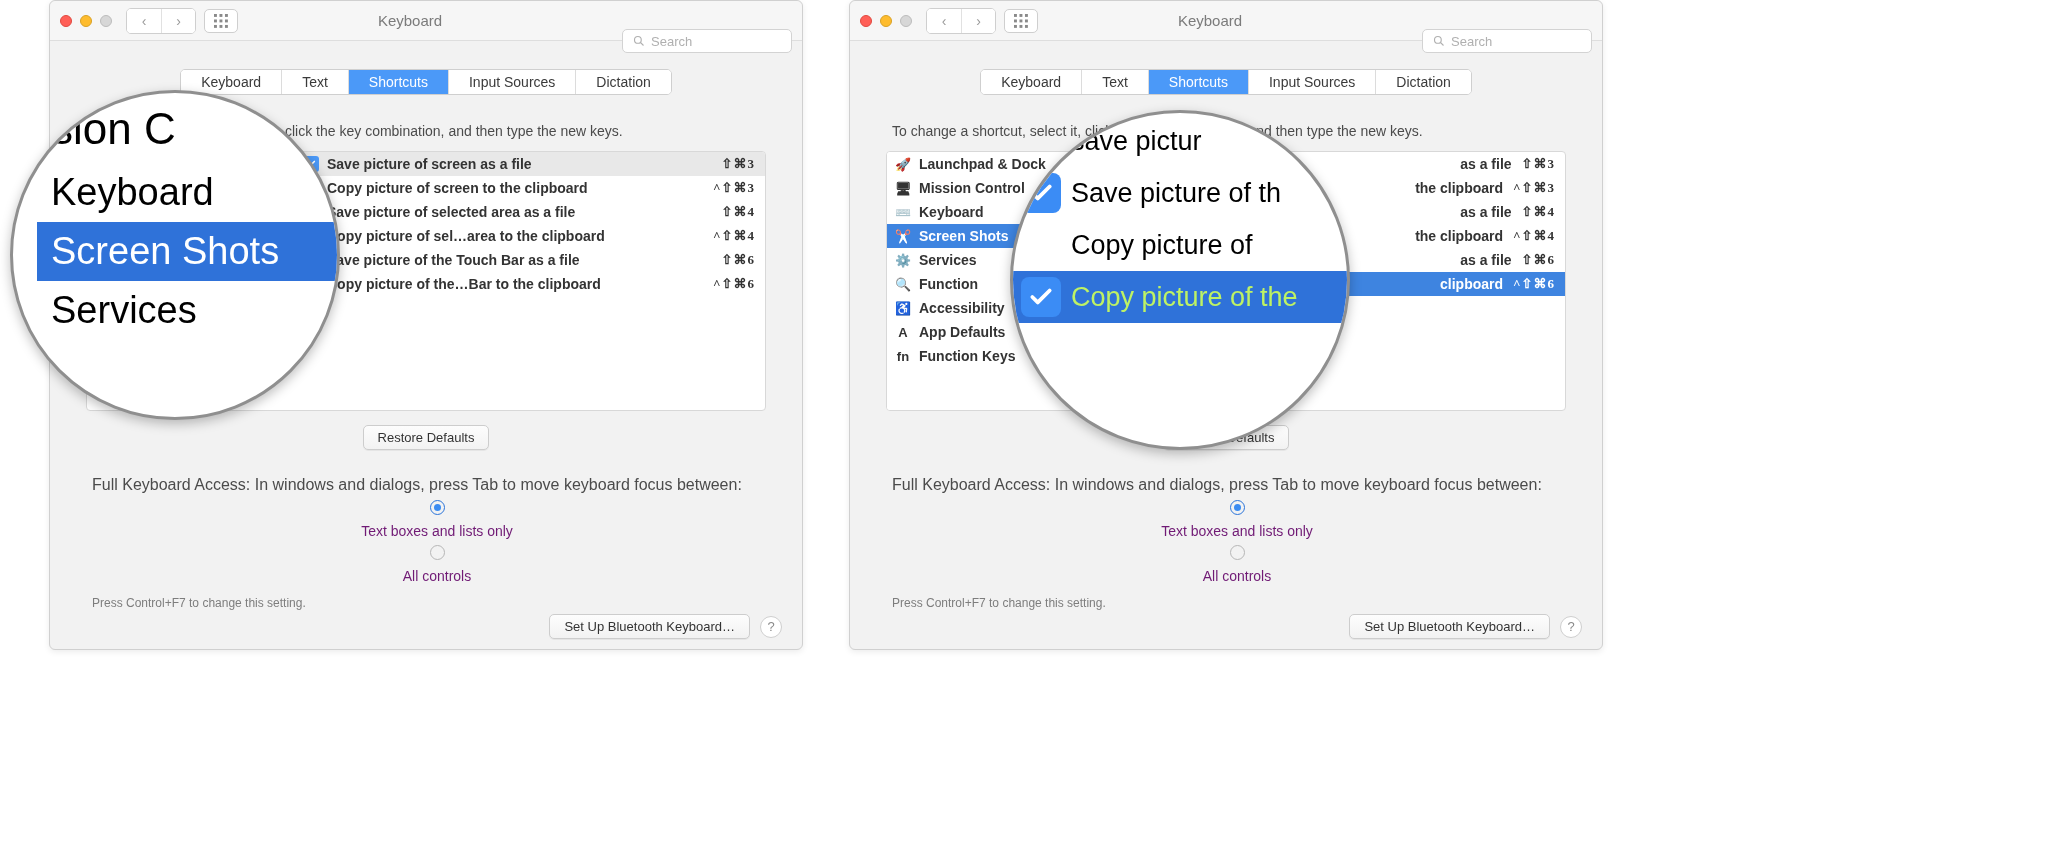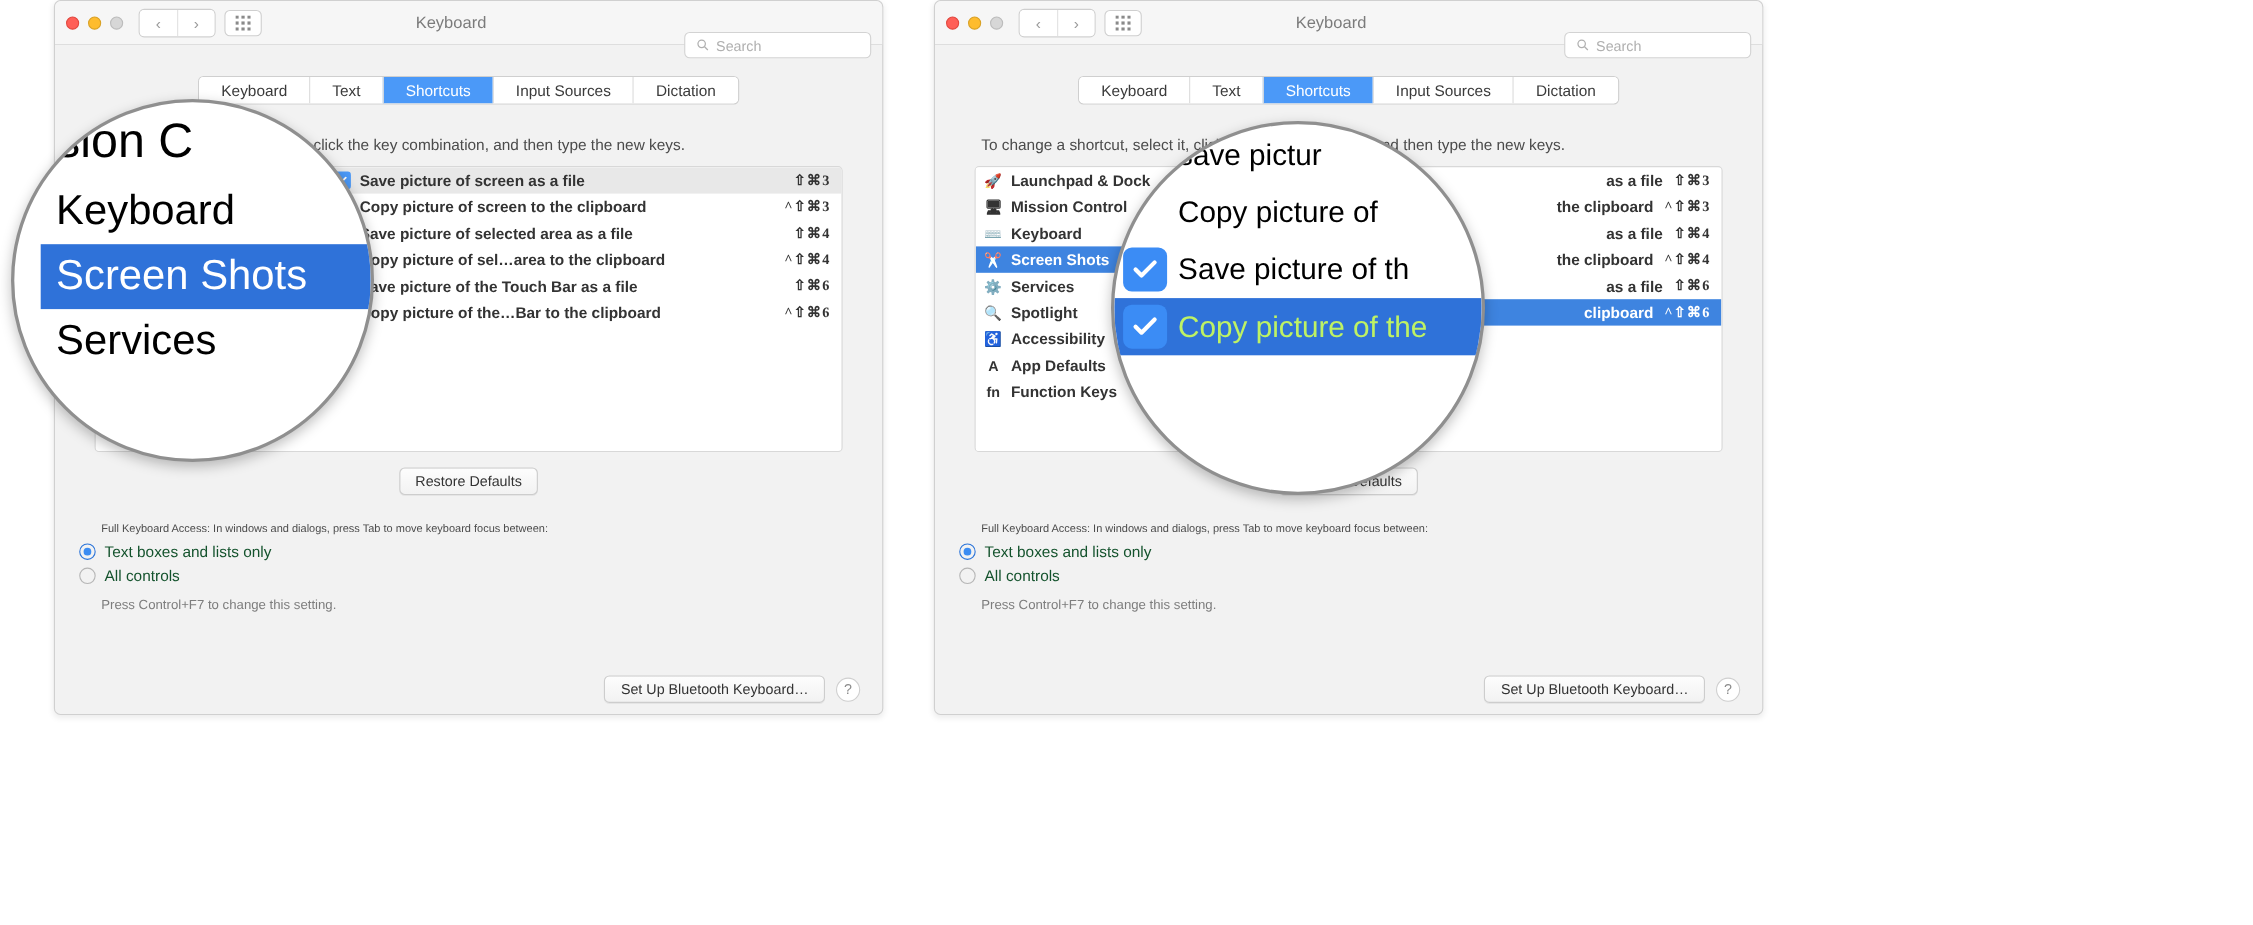--- a/index.html
+++ b/index.html
@@ -44,22 +44,22 @@
   .shortrow.hl{ background:#e8e8e8;}
   .shortrow.sel{ background:#3e84e0; color:#fff;}
   .chk{ width:16px;height:16px; border-radius:3px; background:#4b99f8; display:flex; align-items:center; justify-content:center; margin-right:8px; flex:0 0 16px;}
   .chk svg{width:10px;height:10px;}
   .shct{ margin-left:auto; font-family:-apple-system; letter-spacing:1px; font-size:13px;}
   .slabel{ white-space:nowrap; overflow:hidden; text-overflow:ellipsis; flex:1;}
 
   .restore-row{ display:flex; justify-content:center; margin:14px 36px 0;}
   .macbtn{ border:1px solid #cdcdcd; background:linear-gradient(#fdfdfd,#f2f2f2); border-radius:5px; padding:4px 14px; font-size:13px; color:#333; box-shadow:0 1px 0 rgba(0,0,0,.05);}
 
-  .access{ margin:26px 42px 0; font-size:10px; color:#4b4b4b;}
-  .radio-row{ display:flex; align-items:center; gap:8px; margin:6px 0 0 22px; font-size:14px; color:#14532d;}
+  .access{ margin:26px 42px 0; font-size:16px; color:#4b4b4b;}
+  .radio-row{ display:flex; align-items:center; gap:8px; margin:6px 0 0 22px; font-size:14px; color:#701a75;flex-direction:column;}
   .radio{ width:15px; height:15px; border:1px solid #b6b6b6; border-radius:50%; display:flex; align-items:center; justify-content:center;}
   .radio.sel{ border-color:#2b74d9;}
   .radio.sel::after{content:""; width:7px;height:7px;border-radius:50%; background:#3b8cf2;}
   .note{ font-size:12px; color:#7d7d7d; margin:12px 42px 0;}
 
   .bottom{ position:absolute; bottom:10px; right:20px; display:flex; gap:10px; align-items:center;}
   .help{ width:22px;height:22px;border:1px solid #cfcfcf;border-radius:50%;display:flex;align-items:center;justify-content:center;color:#8b8b8b;font-size:13px;background:#fff;}
 
   
   .mag{ position:absolute; border-radius:50%; border:3px solid #8f8f8f; background:#fff; box-shadow:0 4px 12px rgba(0,0,0,.25); overflow:hidden;}
@@ -275,21 +275,21 @@
           <div class="cat sel">
             <span class="caticon">✂️</span>
             <span>Screen Shots</span>
           </div>
           <div class="cat">
             <span class="caticon">⚙️</span>
             <span>Services</span>
           </div>
           <div class="cat">
             <span class="caticon">🔍</span>
-            <span>Spotlight</span>
+            <span>Function</span>
           </div>
           <div class="cat">
             <span class="caticon">♿️</span>
             <span>Accessibility</span>
           </div>
           <div class="cat">
             <span class="caticon">A</span>
             <span>App Defaults</span>
           </div>
           <div class="cat">
@@ -355,31 +355,31 @@
   </div>
 </div>
 
 <div class="mag mag2">
   <div class="inner">
     <div class="zrow" style="margin-top:-6px">
           <span style="width:40px"></span>
           <span>save pictur</span>
         </div>
     <div class="zrow">
-          <span style="width:40px"></span>
-          <span>Copy picture of</span>
-        </div>
-    <div class="zrow">
       <div class="bigchk">
             <svg viewBox="0 0 24 24">
               <path d="M4 12l5 5L20 6" fill="none" stroke="#fff" stroke-width="3.5" stroke-linecap="round" stroke-linejoin="round"></path>
             </svg>
           </div>
       <span>Save picture of th</span>
     </div>
+    <div class="zrow">
+          <span style="width:40px"></span>
+          <span>Copy picture of</span>
+        </div>
     <div class="zrow sel">
       <div class="bigchk">
             <svg viewBox="0 0 24 24">
               <path d="M4 12l5 5L20 6" fill="none" stroke="#fff" stroke-width="3.5" stroke-linecap="round" stroke-linejoin="round"></path>
             </svg>
           </div>
       <span>Copy picture of the</span>
     </div>
   </div>
 </div>

